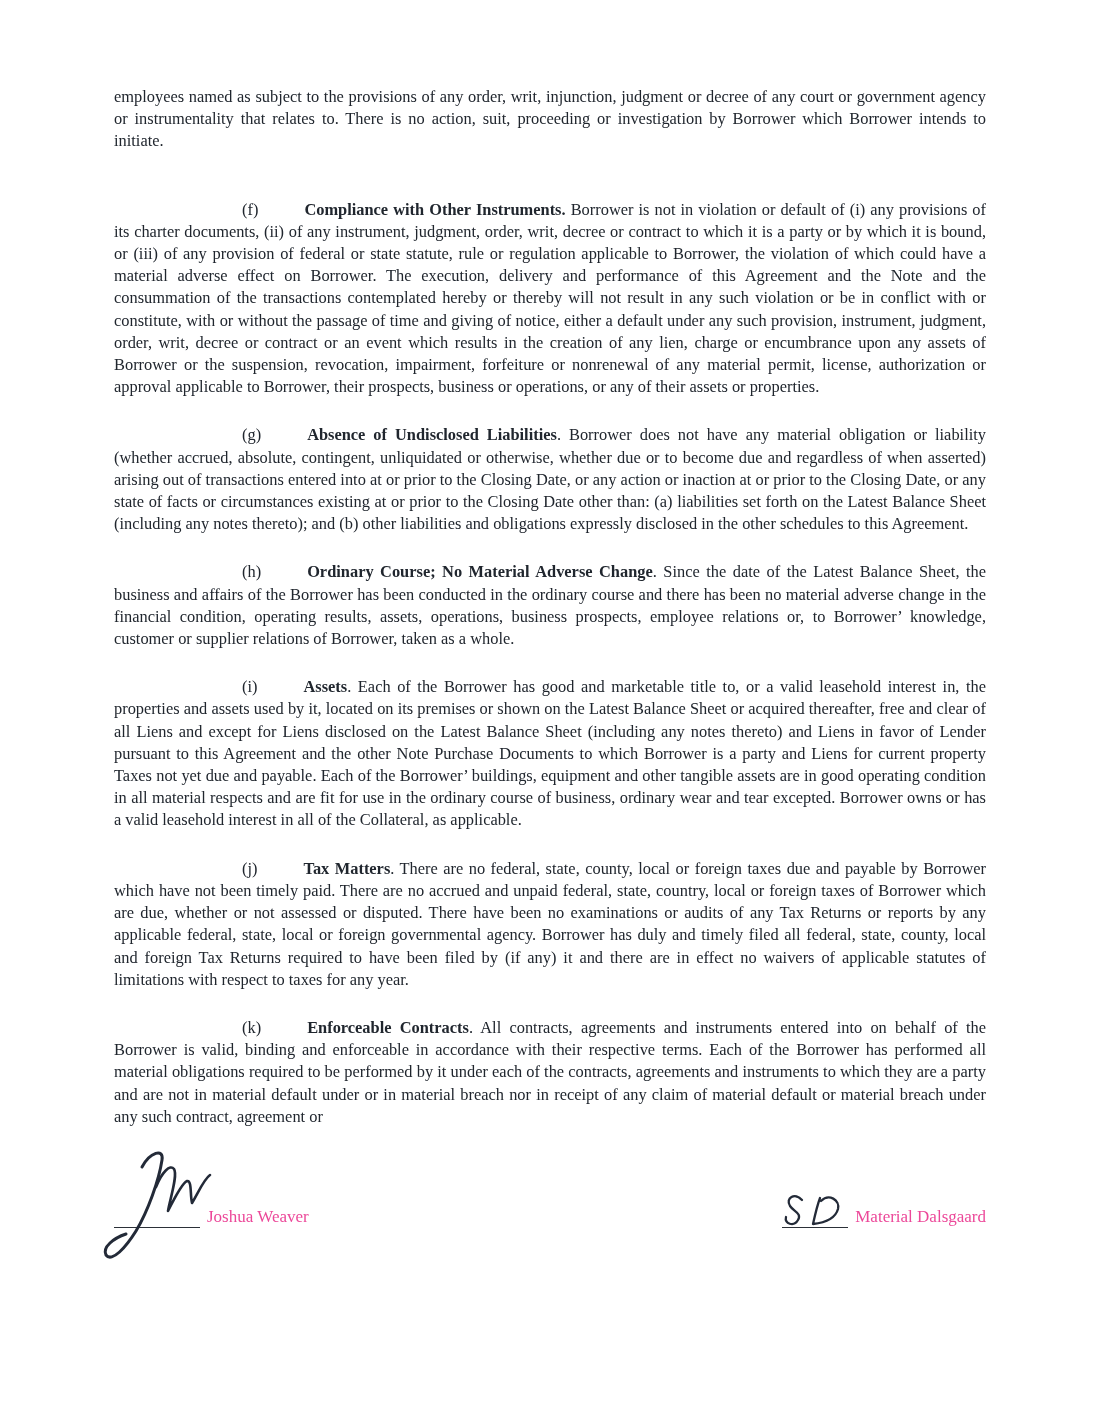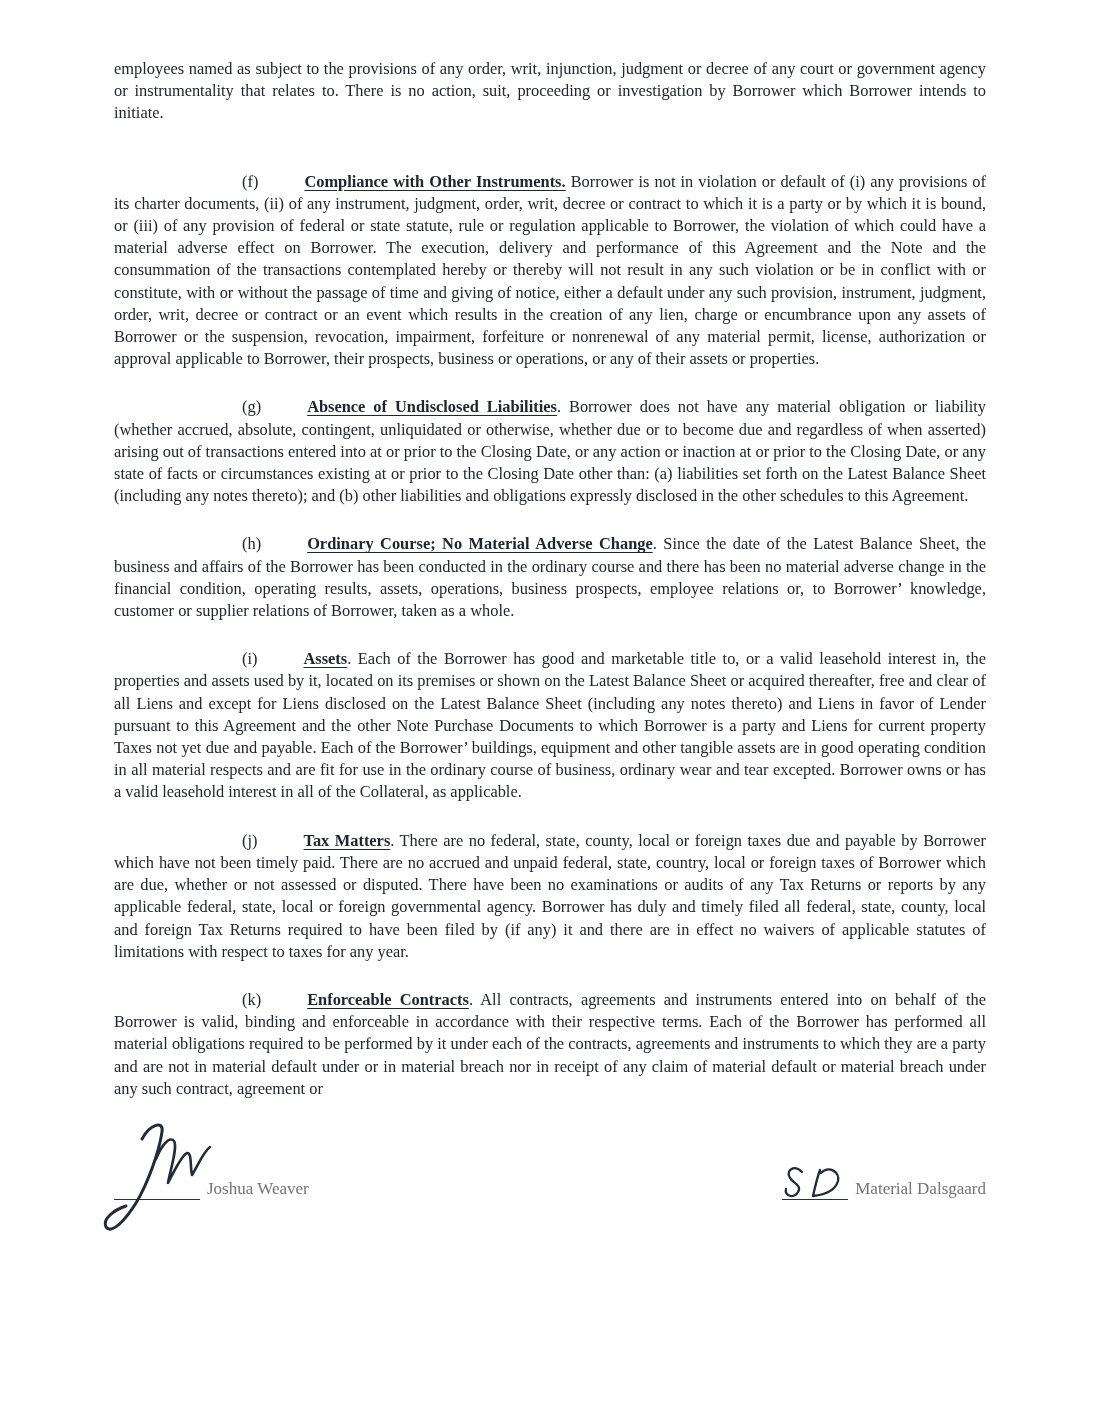--- a/index.html
+++ b/index.html
@@ -1,51 +1,50 @@
 <!DOCTYPE html>
 <html><head>
 <meta charset="utf-8">
 <style>
   * { box-sizing: border-box; }
   html, body { margin: 0; padding: 0; background: #ffffff; }
   .page {
     width: 1100px;
     height: 1385px;
-    padding: 58px 114px 0 114px;
+    padding: 86px 114px 0 114px;
     background: #ffffff;
     font-family: "Liberation Serif", "DejaVu Serif", serif;
     font-size: 16.4px;
     line-height: 22.2px;
     color: #20262e;
     position: relative;
     overflow: hidden;
   }
   .para { margin: 0 0 26px 0; text-align: justify; }
   .intro { margin-bottom: 46px; }
   .section { text-indent: 128px; }
   .tab { display: inline-block; width: 46px; }
   .head {
     font-weight: bold;
-    text-decoration: underline;
     text-decoration-thickness: 1.4px;
     text-underline-offset: 3px;
   }
   .sig-row {
     display: flex;
     justify-content: space-between;
     align-items: flex-end;
     margin-top: 44px;
   }
   .sig-block { display: flex; align-items: flex-end; gap: 7px; }
   .sig-line { position: relative; border-bottom: 1.7px solid #2b3038; }
   .sig-line.jw { width: 86px; height: 56px; }
   .sig-line.jw svg { position: absolute; left: -12px; bottom: -40px; overflow: visible; }
   .sig-line.sd { width: 66px; height: 26px; }
   .sig-line.sd svg { position: absolute; left: 0; bottom: -3px; overflow: visible; }
-  .sig-name { font-size: 17px; white-space: nowrap; color: #737373; }
+  .sig-name { font-size: 17px; white-space: nowrap; color: #ec4899; }
   .ink { stroke: #232a38; fill: none; stroke-linecap: round; stroke-linejoin: round; }
 </style>
 </head>
 <body>
 
 <div class="page">
 
   <p class="para intro">employees named as subject to the provisions of any order, writ, injunction, judgment or decree of any court or government agency or instrumentality that relates to.  There is no action, suit, proceeding or investigation by Borrower which Borrower intends to initiate.</p>
 
   <p class="para section"><span>(f)</span><span class="tab"></span><span class="head">Compliance with Other Instruments.</span><span> Borrower is not in violation or default of (i) any provisions of its charter documents, (ii) of any instrument, judgment, order, writ, decree or contract to which it is a party or by which it is bound, or (iii) of any provision of federal or state statute, rule or regulation applicable to Borrower, the violation of which could have a material adverse effect on Borrower.  The execution, delivery and performance of this Agreement and the Note and the consummation of the transactions contemplated hereby or thereby will not result in any such violation or be in conflict with or constitute, with or without the passage of time and giving of notice, either a default under any such provision, instrument, judgment, order, writ, decree or contract or an event which results in the creation of any lien, charge or encumbrance upon any assets of Borrower or the suspension, revocation, impairment, forfeiture or nonrenewal of any material permit, license, authorization or approval applicable to Borrower, their prospects, business or operations, or any of their assets or properties.</span></p>

